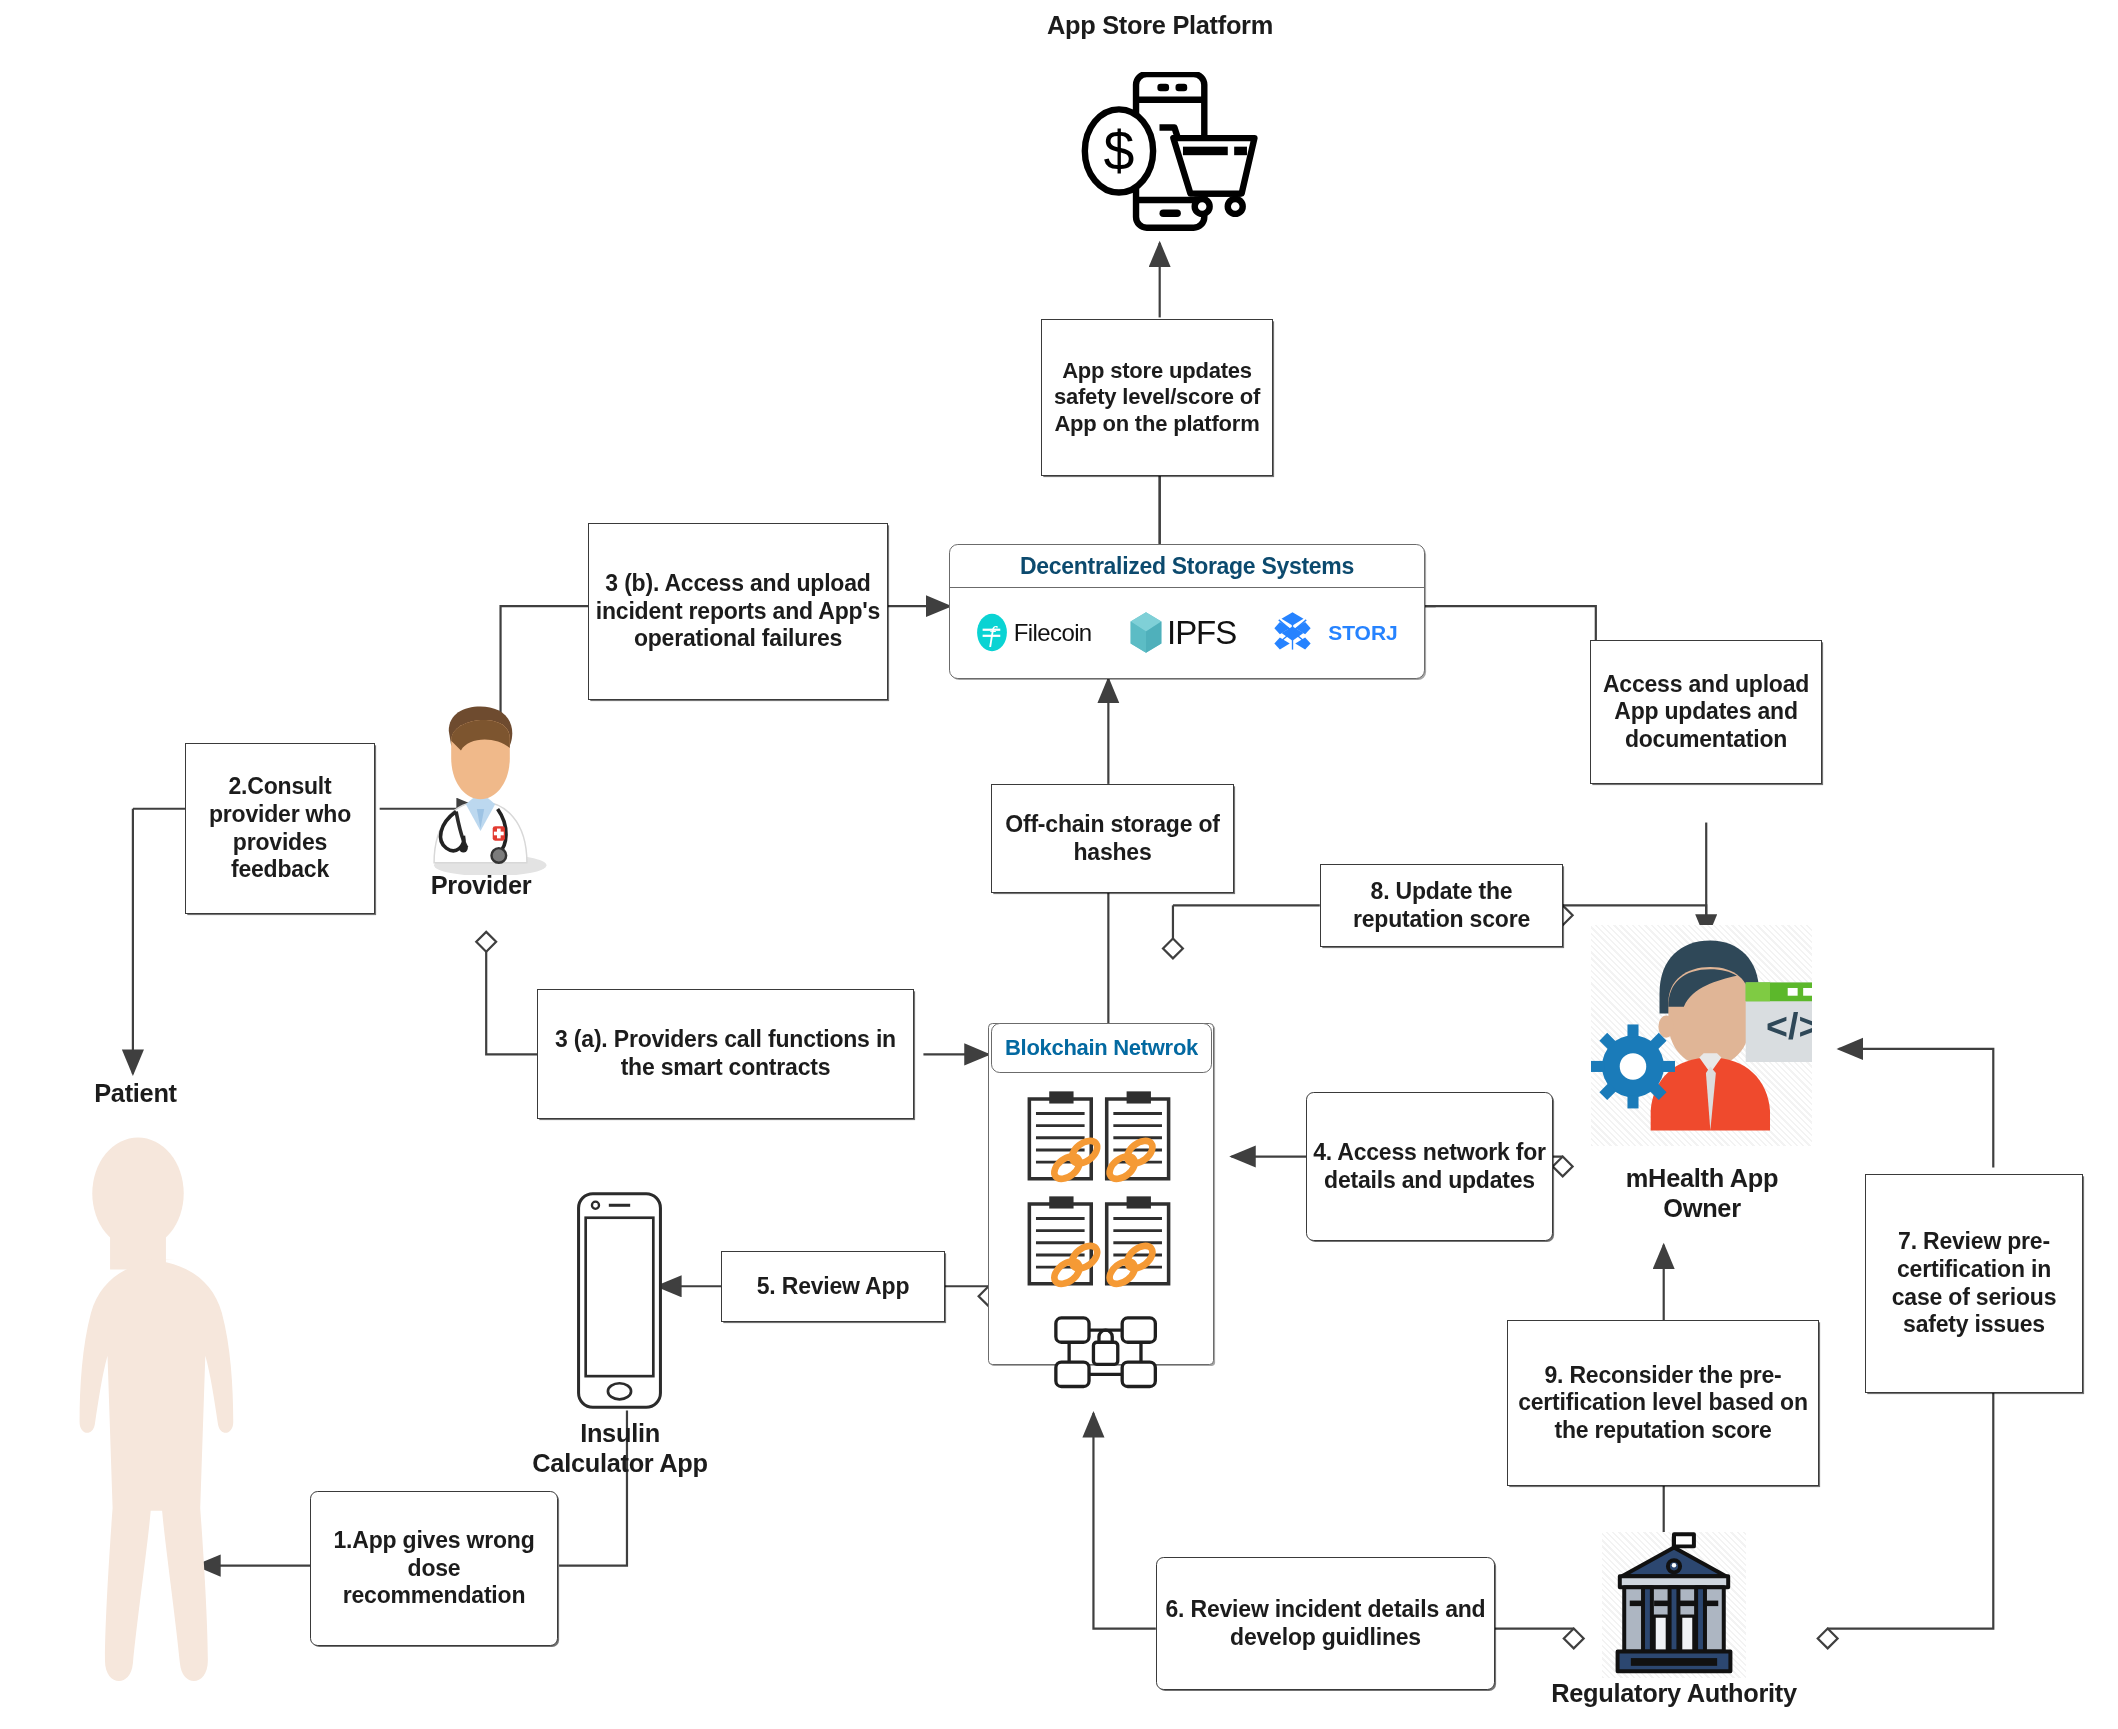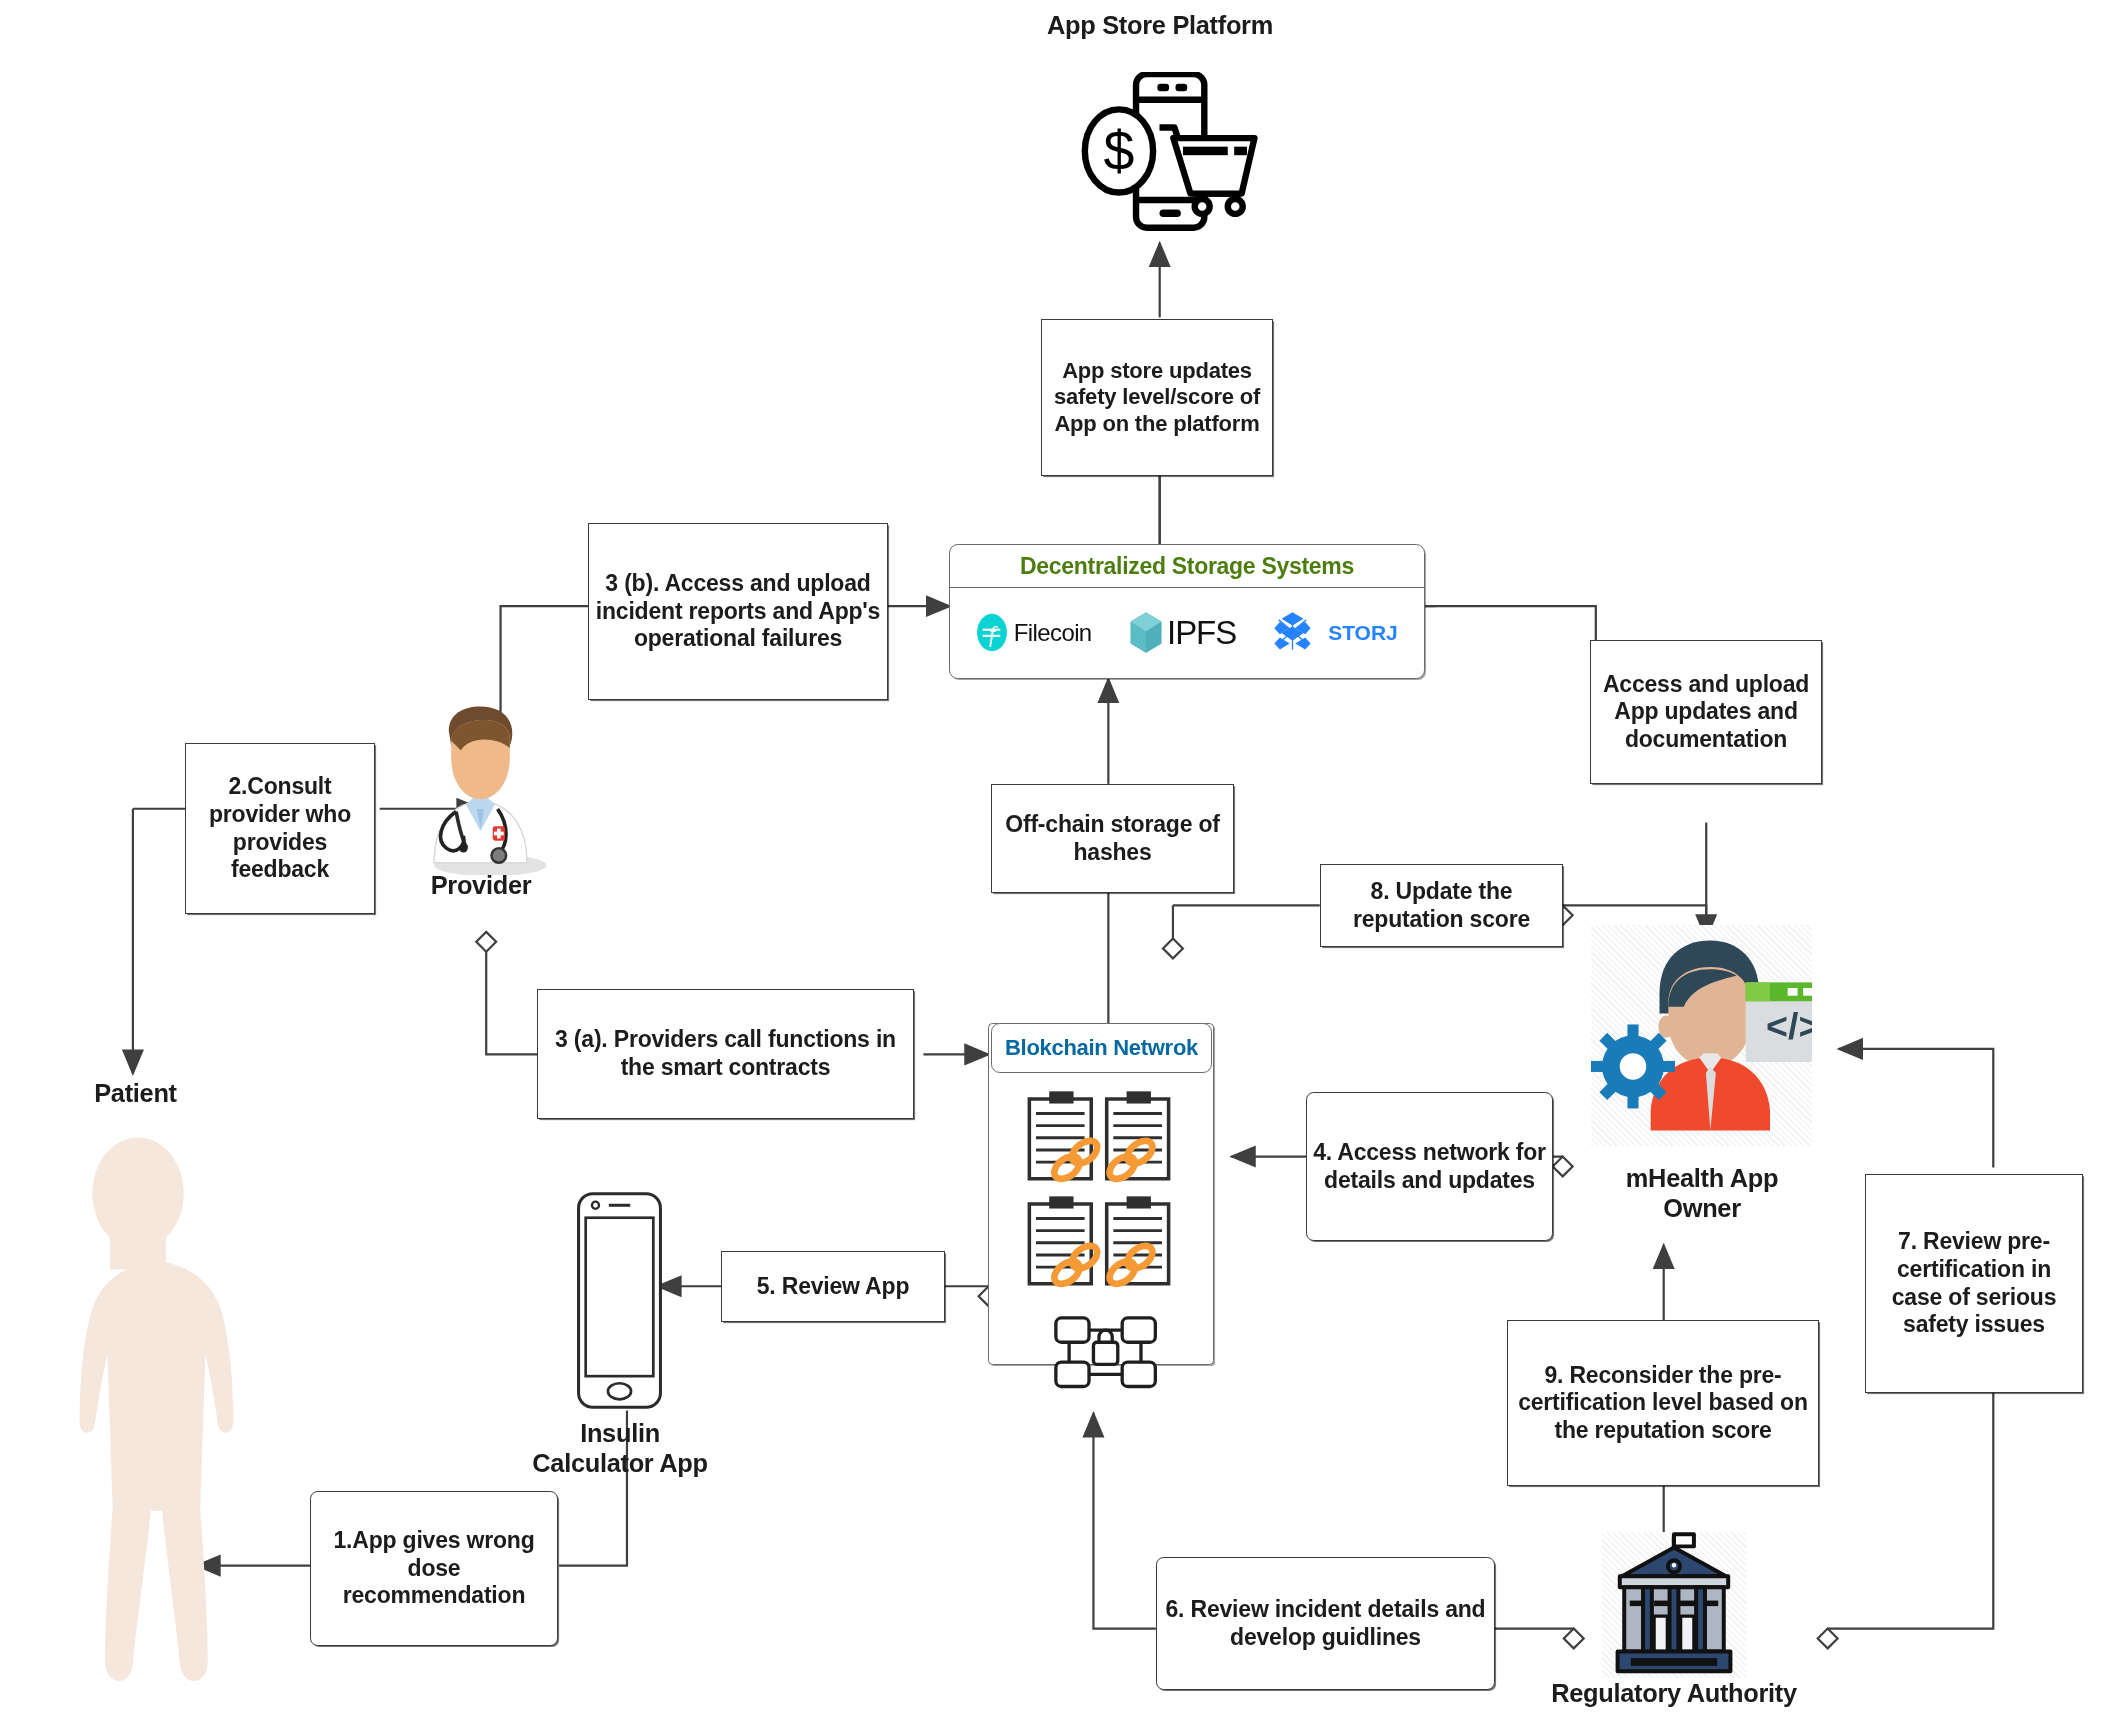--- a/index.html
+++ b/index.html
@@ -27,21 +27,21 @@
   
   .container{
     position:absolute;box-sizing:border-box;background:#fff;
     border:1.1px solid #6b6b6b;border-radius:8.8px;
     box-shadow:1.7px 1.7px 0 -0.6px rgba(0,0,0,0.35);
   }
   .container > .chead{
     box-sizing:border-box;border-bottom:1.1px solid #6b6b6b;
     border-radius:7.7px 7.7px 0 0;
     display:flex;align-items:center;justify-content:center;
-    font-weight:bold;color:#4d7c0f;letter-spacing:-0.3px;
+    font-weight:bold;color:#0c4a6e;letter-spacing:-0.3px;
   }
 
   
   #edges{position:absolute;left:0;top:0;width:2119px;height:1729px;pointer-events:none;}
 
   
   .icon{position:absolute;}
   .hatch{
     background-image:repeating-linear-gradient(45deg,#f3f3f3 0 1.7px,#ffffff 1.7px 4.4px);
   }

